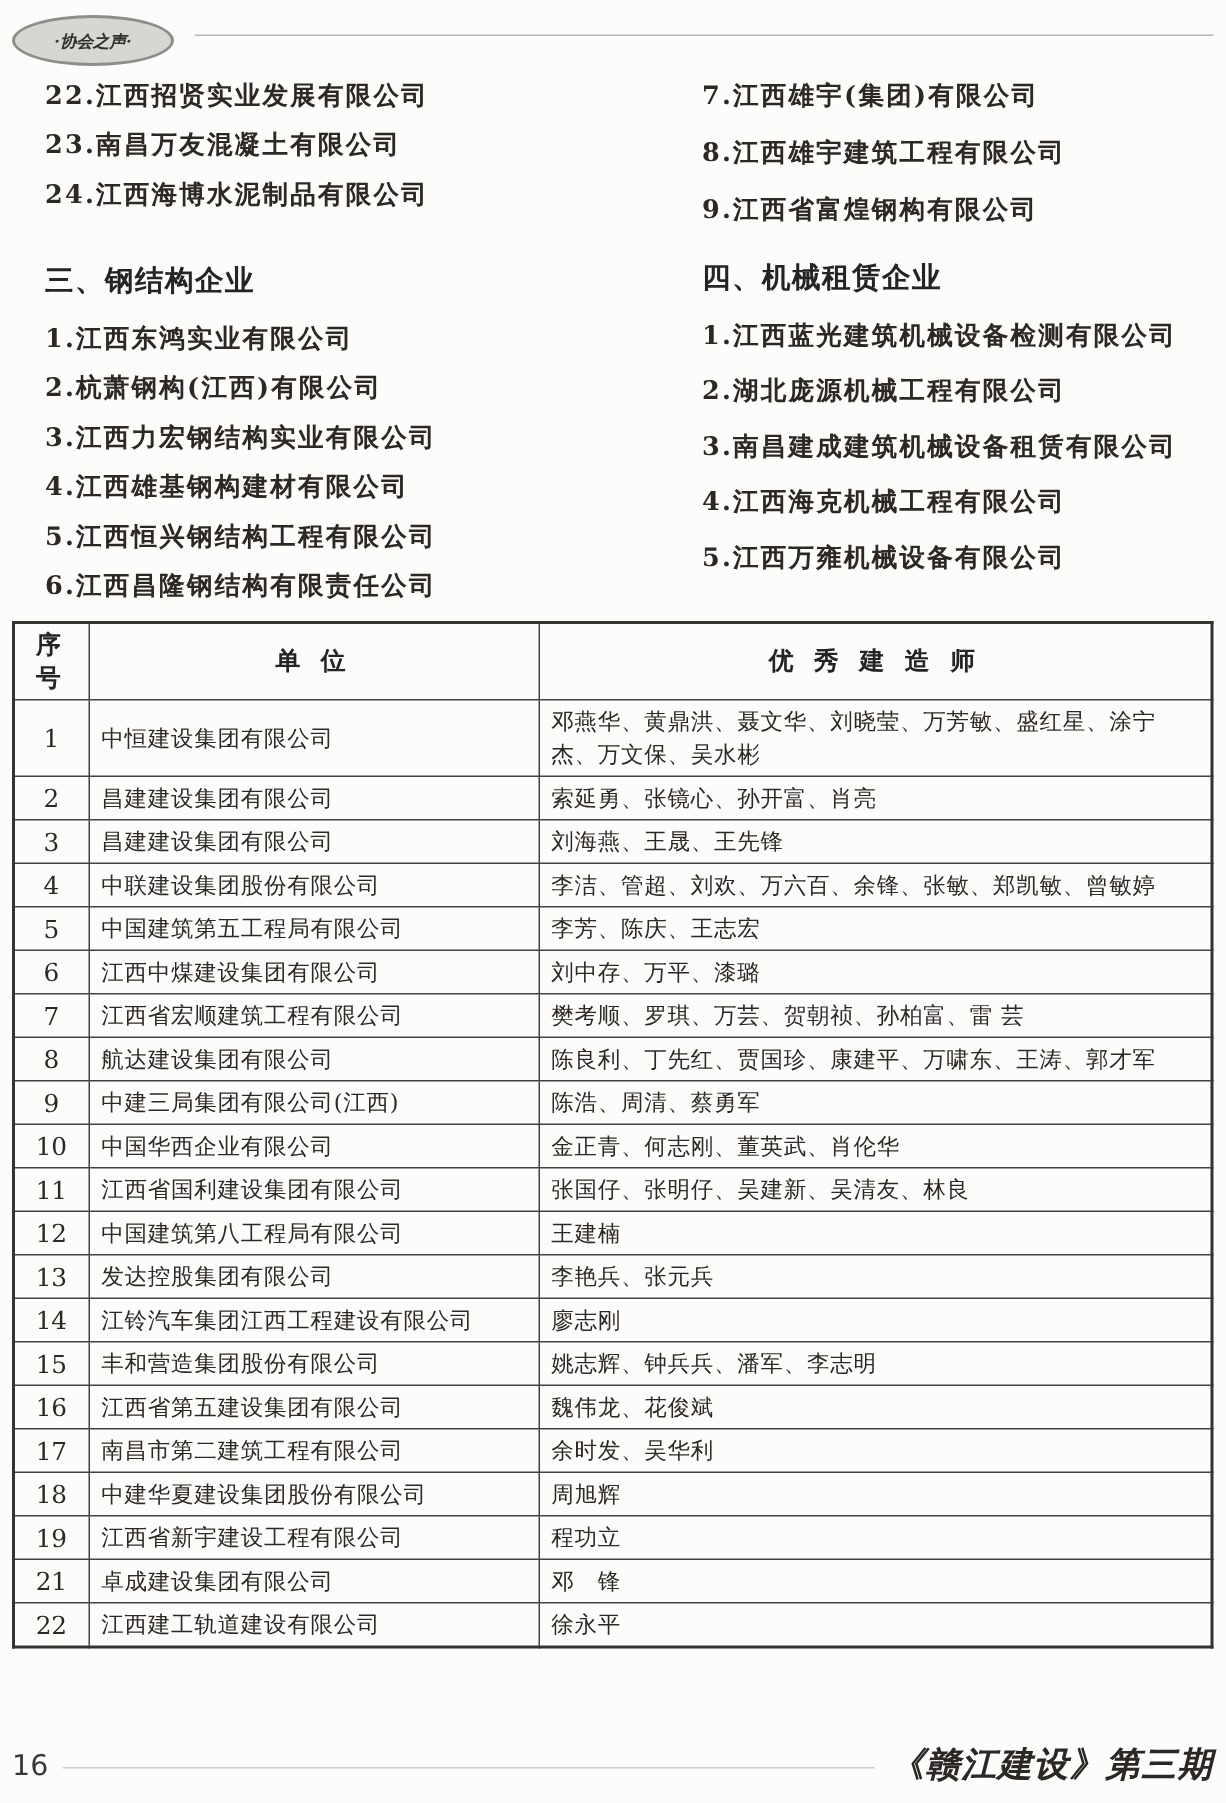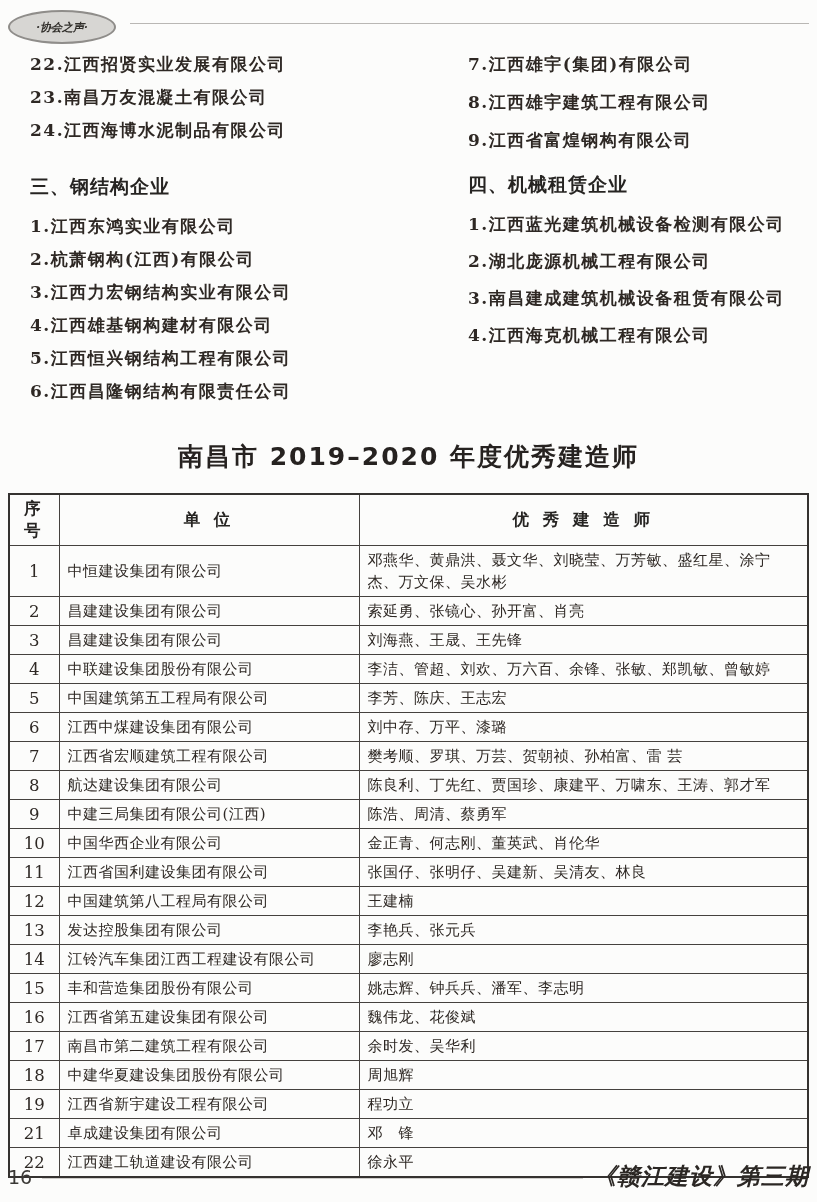--- a/index.html
+++ b/index.html
@@ -146,25 +146,25 @@
           <div class="list-item">7.江西雄宇(集团)有限公司</div>
           <div class="list-item">8.江西雄宇建筑工程有限公司</div>
           <div class="list-item">9.江西省富煌钢构有限公司</div>
         </div>
       <div class="section-heading">四、机械租赁企业</div>
       <div class="list-sec">
           <div class="list-item">1.江西蓝光建筑机械设备检测有限公司</div>
           <div class="list-item">2.湖北庞源机械工程有限公司</div>
           <div class="list-item">3.南昌建成建筑机械设备租赁有限公司</div>
           <div class="list-item">4.江西海克机械工程有限公司</div>
+          <div class="list-item">5.江西万雍机械设备有限公司</div>
         </div>
     </div>
   </div>
 
-  <div class="doc-title">南昌市 2019–2020 年度优秀建造师</div>
 
   <table class="builders">
     <colgroup>
       <col class="c-no">
         <col class="c-company">
         <col class="c-names">
     </colgroup>
     <thead>
       <tr>
         <th>序号</th>

